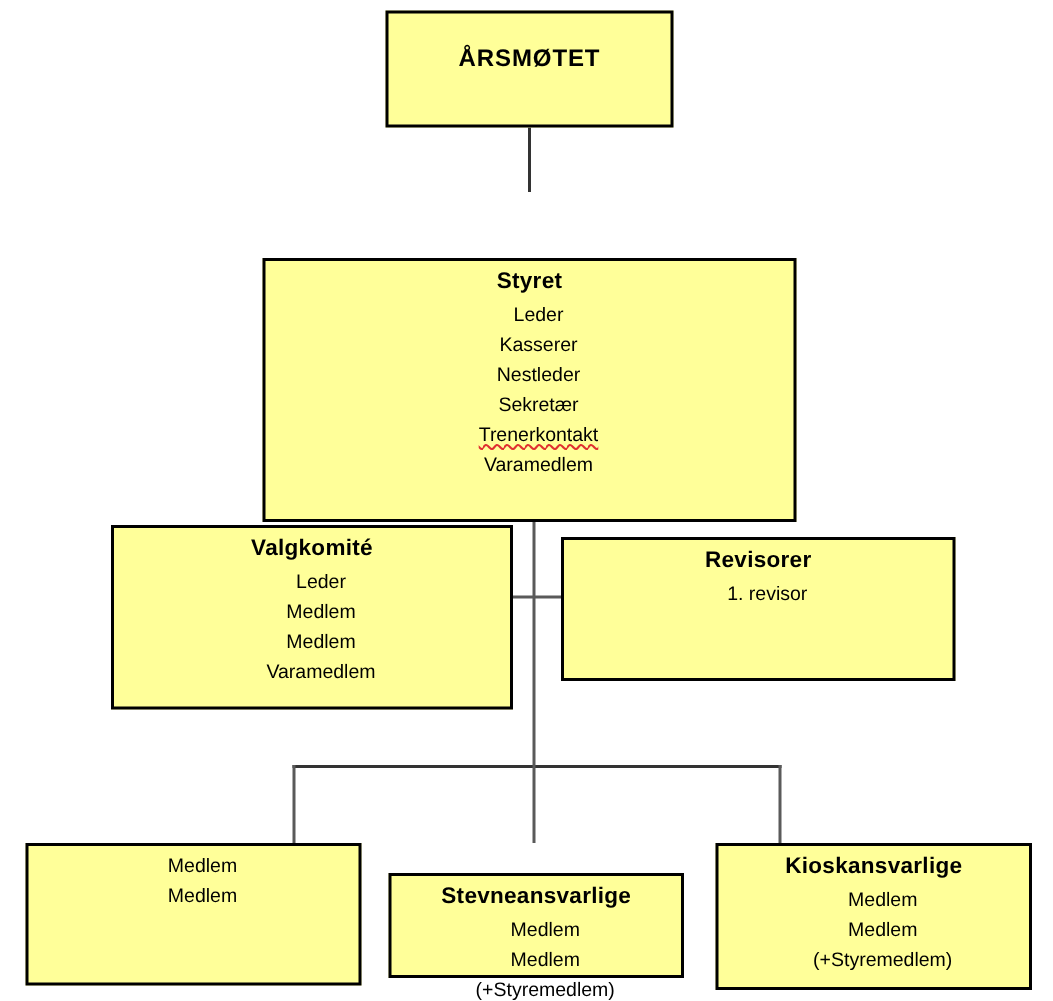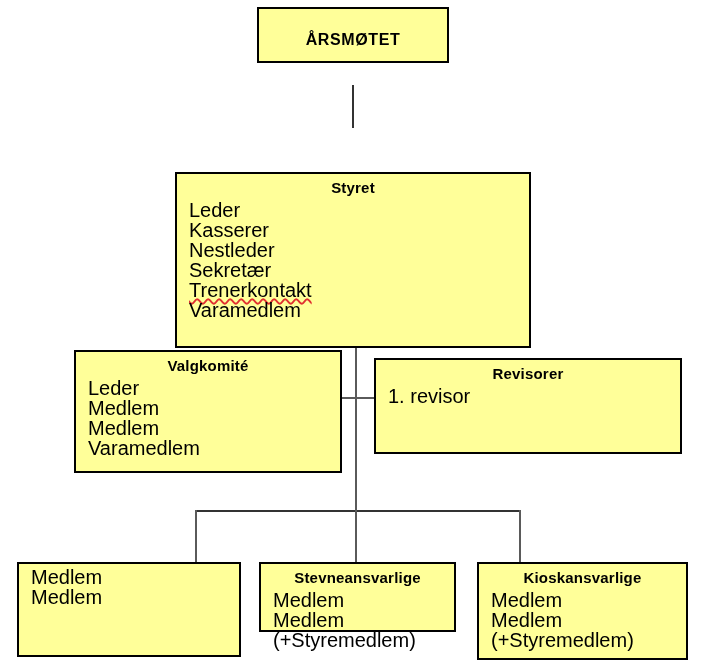--- a/index.html
+++ b/index.html
@@ -40,24 +40,25 @@
   .node-title.big {
     font-size: 16px;
     letter-spacing: 0.6px;
   }
   .node-list {
     list-style: none;
     margin: 0;
     padding: 3px 0 0 12px;
   }
   .node-list li {
-    font-size: 20px;
+    font-size: 13px;
     color: #000000;
     line-height: 20px;
     white-space: nowrap;
+    text-align: center;
   }
   .misspelled {
     text-decoration: underline wavy #e03030;
     text-decoration-skip-ink: none;
     -webkit-text-decoration: underline wavy #e03030;
   }
 
   
   .vline {
     position: absolute;
@@ -68,38 +69,38 @@
     position: absolute;
     height: 2px;
     background: #5a5a5a;
   }
   .vline.dark, .hline.dark {
     background: #333333;
   }
 
   
   #node-arsmotet {
-    left: 257px; top: 7px; width: 192px; height: 56px;
+    left: 257px; top: 7px; width: 192px; height: 78px;
   }
   #node-arsmotet .node-title { padding-top: 22px; }
 
   #node-styret {
     left: 175px; top: 128px; width: 356px; height: 176px; margin-top: 44px;
   }
   #node-valgkomite {
     left: 74px; top: 350px; width: 268px; height: 123px;
   }
   #node-revisorer {
-    left: 374px; top: 358px; width: 308px; height: 96px;
+    left: 374px; top: 358px; width: 263px; height: 96px;
   }
   #node-dugnad {
     left: 17px; top: 562px; width: 224px; height: 95px;
   }
   #node-stevne {
-    left: 259px; top: 562px; width: 197px; height: 70px;
+    left: 259px; top: 582px; width: 197px; height: 70px;
   }
   #node-kiosk {
     left: 477px; top: 562px; width: 211px; height: 98px;
   }
 </style>
 </head>
 <body>
 
 <div id="canvas">
 

